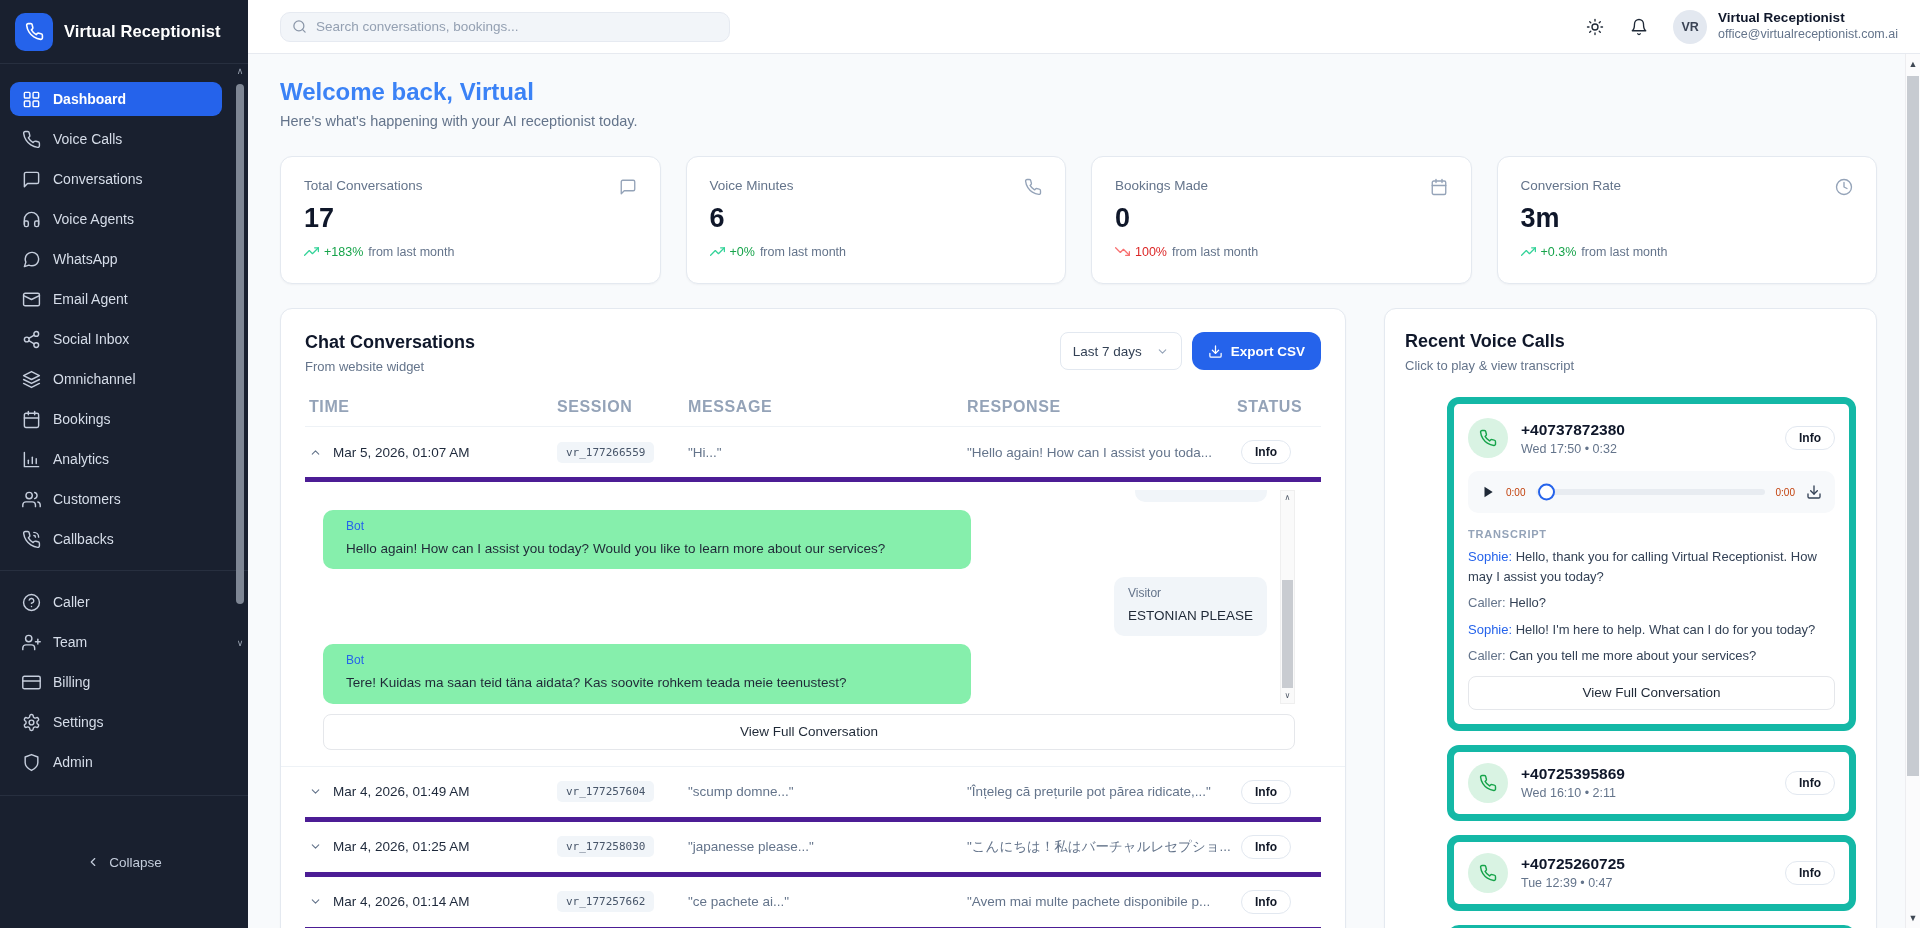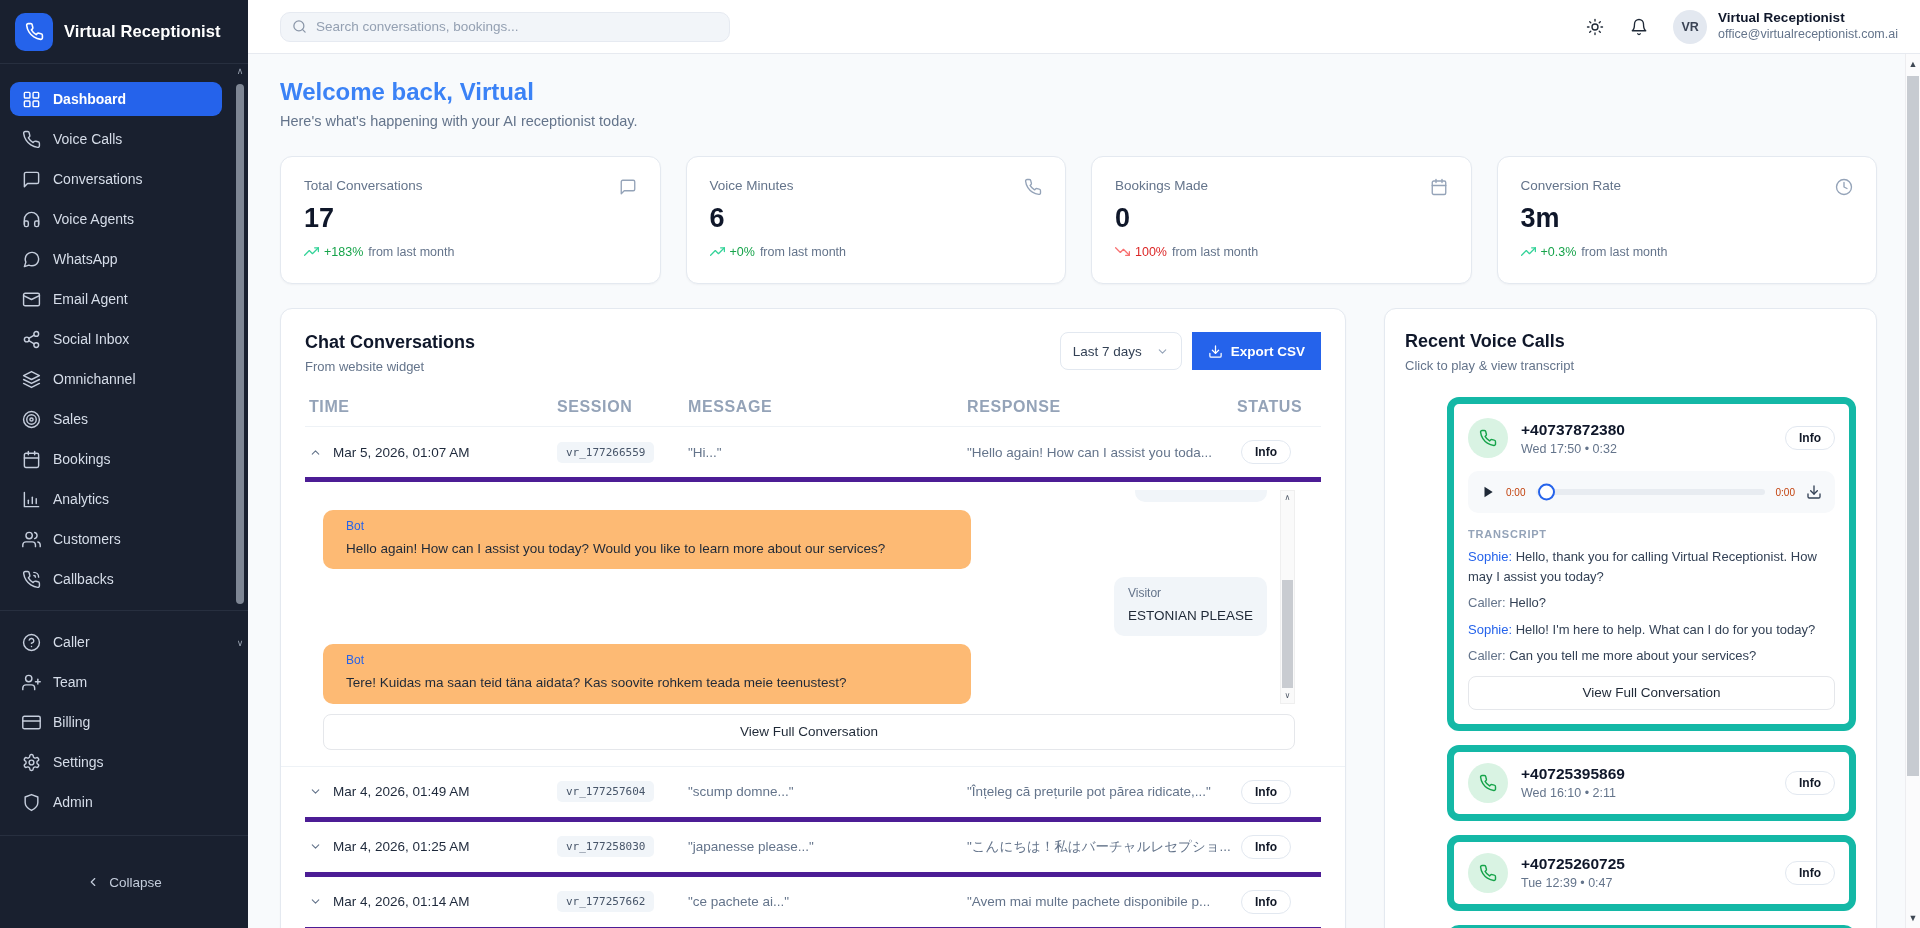--- a/index.html
+++ b/index.html
@@ -64,21 +64,21 @@
   
   .panels { margin-top:24px; display:flex; gap:38px; align-items:flex-start; }
   .card { background:#fff; border:1px solid #e4e9f0; border-radius:12px; box-shadow:0 1px 2px rgba(16,24,40,.04); }
   .chat-card { flex:1; min-width:0; overflow:hidden; }
   .chat-head { display:flex; align-items:flex-start; padding:23px 24px 16px; }
   .sec-title { font-size:18px; font-weight:700; color:#0f172a; }
   .sec-sub { margin-top:6px; font-size:13px; color:#64748b; }
   .chat-controls { margin-left:auto; display:flex; gap:10px; }
   .select-box { display:flex; align-items:center; gap:14px; border:1px solid #e2e8f0; border-radius:8px; padding:0 12px; height:38px; font-size:13.5px; color:#334155; background:#fff; cursor:pointer; }
   .select-box svg { width:13px; height:13px; stroke-width:2; color:#94a3b8; }
-  .btn-primary { display:flex; align-items:center; gap:8px; background:#2563eb; color:#fff; border:none; border-radius:0; height:38px; padding:0 16px; font-size:13.5px; font-weight:600; font-family:inherit; cursor:pointer; }
+  .btn-primary { display:flex; align-items:center; gap:8px; background:#2563eb; color:#fff; border:none; border-radius:12px; height:38px; padding:0 16px; font-size:13.5px; font-weight:600; font-family:inherit; cursor:pointer; }
   .btn-primary svg { width:15px; height:15px; stroke-width:2; }
 
   .tgrid { display:grid; grid-template-columns:248px 131px 279px 1fr 84px; align-items:center; }
   .thead { margin:0 24px; padding:8px 0 10px 4px; border-bottom:1px solid #eef2f6; font-size:16px; font-weight:700; color:#94a3b8; letter-spacing:.6px; }
   .thead .col-status { text-align:right; padding-right:30px; }
   .trow { margin:0 24px; padding:13px 0 13px 4px; border-bottom:5px solid #4c1d95; cursor:pointer; }
   .cell-time { display:flex; align-items:center; gap:11px; font-size:13.5px; color:#1e293b; }
   .cell-time svg { width:13px; height:13px; stroke-width:2; color:#64748b; flex-shrink:0; }
   .session-badge { display:inline-block; font-family:"DejaVu Sans Mono","Liberation Mono",monospace; font-size:11px; color:#475569; background:#f1f5f9; border-radius:5px; padding:4px 9px; }
   .cell-msg,.cell-resp { font-size:13.5px; color:#64748b; white-space:nowrap; overflow:hidden; }
@@ -90,21 +90,21 @@
   .expanded { padding:8px 50px 16px 42px; border-bottom:1px solid #eef2f6; }
   .chat-scroll { position:relative; padding-right:26px; }
   .vscrollbar { position:absolute; right:0; top:0; bottom:0; width:15px; background:#fafafa; border:1px solid #efefef; }
   .vscrollbar .arrow { height:14px; text-align:center; font-size:8px; line-height:14px; color:#505a68; }
   .vscrollbar .arrow.down { position:absolute; bottom:0; width:100%; }
   .vscrollbar .thumb { position:absolute; top:42%; bottom:15px; left:1px; right:1px; background:#c9ccd1; }
   .bubble-sliver { width:132px; height:12px; background:#f1f5f9; border-radius:0 0 10px 10px; margin-left:auto; margin-right:2px; }
   .bubble { max-width:648px; border-radius:10px; padding:9px 14px 11px; margin-top:8px; }
   .bubble .blabel { font-size:12px; font-weight:500; margin-bottom:7px; }
   .bubble .btext { font-size:13.5px; color:#1f2937; line-height:1.35; }
-  .bubble.bot { background:#fdba74;padding-left:23px; }
+  .bubble.bot { background:#86efac;padding-left:23px; }
   .bubble.bot .blabel { color:#2563eb; }
   .bubble.visitor { background:#f1f5f9; width:fit-content; margin-left:auto; margin-right:2px; }
   .bubble.visitor .blabel { color:#64748b; }
   .btn-ghost { width:100%; margin-top:10px; height:36px; background:#fff; border:1px solid #e5e7eb; border-radius:8px; font-size:13.5px; font-weight:500; color:#1f2937; font-family:inherit; cursor:pointer; }
 
   
   .voice-card { width:493px; flex-shrink:0; padding:22px 20px; }
   .call-card { border:7px solid #14b8a6; border-radius:12px; padding:11px 14px; margin-top:14px; cursor:pointer;margin-left:42px; }
   .call-card.first { margin-top:24px; padding:14px; }
   .call-head { display:flex; align-items:center; gap:13px; }
@@ -218,30 +218,20 @@
             <path d="m12 2 10 5-10 5L2 7z"></path>
             <path d="m2 17 10 5 10-5"></path>
             <path d="m2 12 10 5 10-5"></path>
           </svg>
         </span>
   <span>Omnichannel</span>
       </div>
       <div class="nav-item">
   <span class="nicon">
           <svg viewBox="0 0 24 24" fill="none" stroke="currentColor" stroke-width="2" stroke-linecap="round" stroke-linejoin="round">
-            <circle cx="12" cy="12" r="10"></circle>
-            <circle cx="12" cy="12" r="6"></circle>
-            <circle cx="12" cy="12" r="2"></circle>
-          </svg>
-        </span>
-  <span>Sales</span>
-      </div>
-      <div class="nav-item">
-  <span class="nicon">
-          <svg viewBox="0 0 24 24" fill="none" stroke="currentColor" stroke-width="2" stroke-linecap="round" stroke-linejoin="round">
             <rect x="3" y="4" width="18" height="18" rx="2"></rect>
             <line x1="16" y1="2" x2="16" y2="6"></line>
             <line x1="8" y1="2" x2="8" y2="6"></line>
             <line x1="3" y1="10" x2="21" y2="10"></line>
           </svg>
         </span>
   <span>Bookings</span>
       </div>
       <div class="nav-item">
   <span class="nicon">

